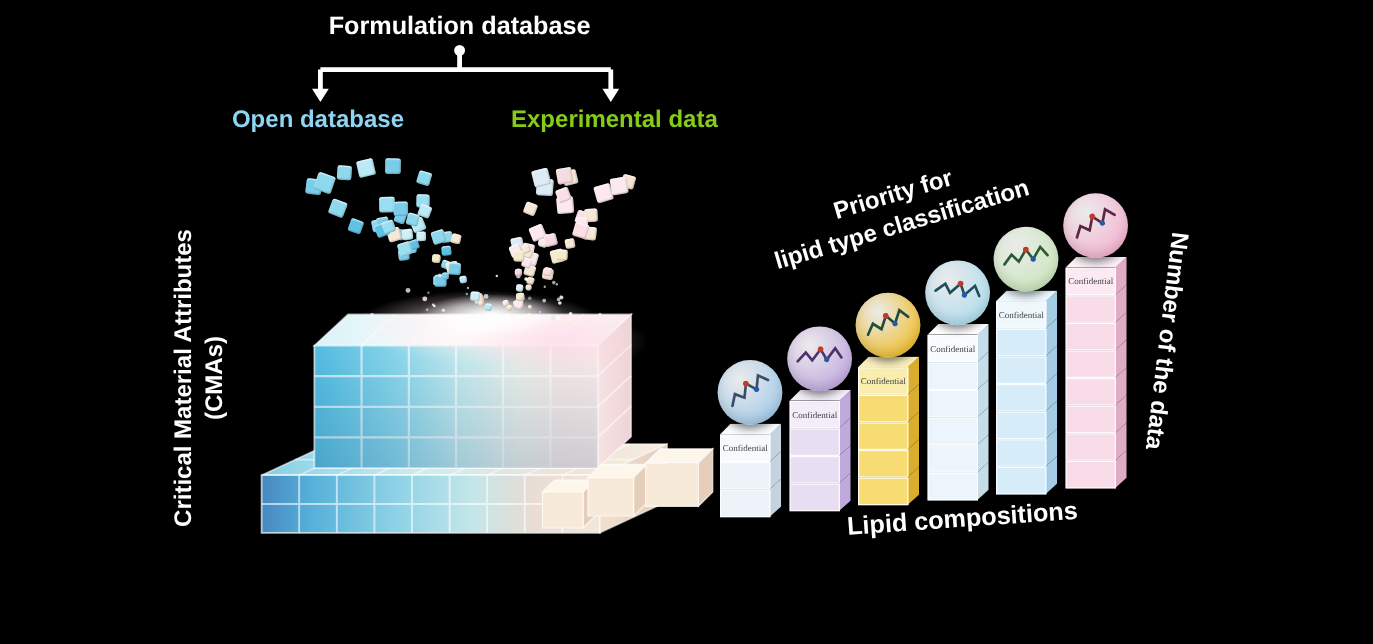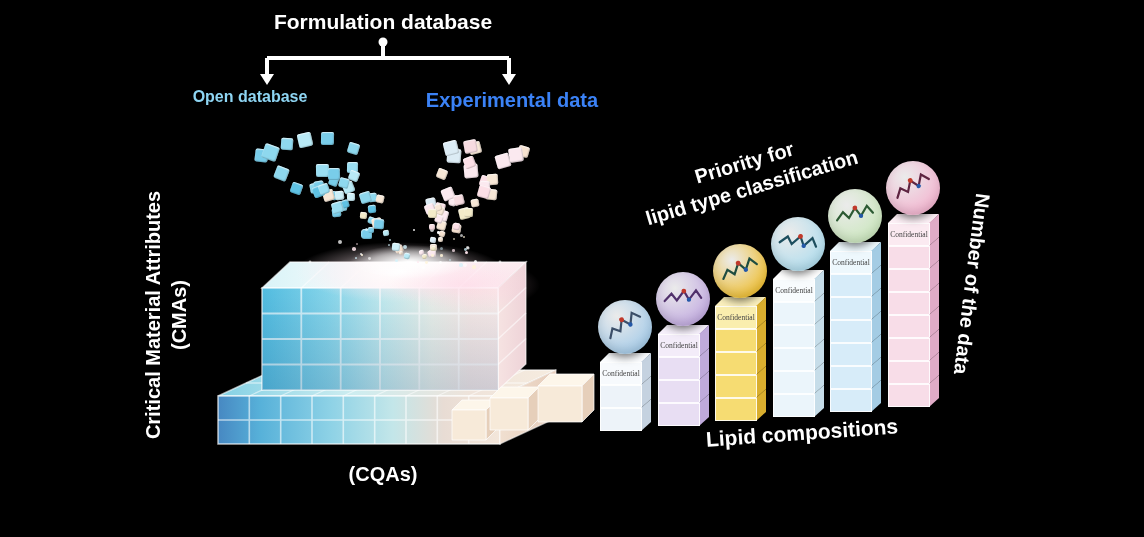--- a/index.html
+++ b/index.html
@@ -4,21 +4,21 @@
 <style>
   html,body{margin:0;padding:0;background:#000;}
   .stage{position:relative;width:1144px;height:537px;background:#000;overflow:hidden;
          font-family:"Liberation Sans",sans-serif;}
   svg{display:block;}
   #scene-svg,#arrow-svg{position:absolute;left:0;top:0;}
   #particles,#bars-layer{position:absolute;left:0;top:0;width:1144px;height:537px;}
   .t{position:absolute;color:#fff;font-weight:700;text-align:center;line-height:1.3;
      text-shadow:0 2px 5px rgba(0,0,0,.9),0 0 2px rgba(0,0,0,.6);}
   #title{left:243px;top:8px;width:280px;font-size:21px;}
-  #open-db{left:141px;top:87px;width:218px;font-size:16px;color:#8ed5f3;text-align:center;}
+  #open-db{left:156px;top:87px;width:218px;font-size:20px;color:#8ed5f3;text-align:center;}
   #exp-data{left:398px;top:87px;width:228px;font-size:20px;color:#fdf0f2;}
   #cma{left:0px;top:288px;width:334px;height:54px;font-size:20px;transform:rotate(-90deg);}
   #cqa{left:233px;top:461px;width:300px;font-size:20px;}
   #priority{left:597px;top:149px;width:302px;font-size:20px;transform:rotate(-16.5deg);}
   #numdata{left:847px;top:271px;width:250px;font-size:20px;transform:rotate(97deg);}
   #lipid-comp{left:668px;top:419px;width:268px;font-size:21px;transform:rotate(-4deg);}
   .pcube{position:absolute;border-radius:2px;
          box-shadow:inset 0 1px 1px rgba(255,255,255,.65),inset -1px -1px 1px rgba(0,0,0,.18);}
   .pdust{position:absolute;border-radius:50%;}
   .bar{position:absolute;}
@@ -472,29 +472,28 @@
         <svg width="44" height="44" viewBox="0 0 44 44" style="transform:rotate(-20deg)">
           <polyline points="4,26 10,18 16,24 22,14 28,22 34,12 40,19" fill="none" stroke="#5e2441" stroke-width="2.2" stroke-linecap="round"></polyline>
           <circle cx="22" cy="14" r="2.4" fill="#c0392b"></circle>
           <circle cx="28" cy="22" r="2.2" fill="#2458a8"></circle>
         </svg>
       </div>
     </div>
 
   <div class="t" id="title">Formulation database</div>
   <div class="t" id="open-db" style="color: rgb(142, 213, 243);">Open database</div>
-  <div class="t" id="exp-data" style="color: #3b82f6;">Experimental data</div>
+  <div class="t" id="exp-data" style="color: #84cc16;">Experimental data</div>
 
   <div class="t" id="cma">
     <div>Critical Material Attributes</div>
     <div>(CMAs)</div>
   </div>
 
   <div class="t" id="cqa">
-    <div>(CQAs)</div>
   </div>
 
   <div class="t" id="priority">
     <div>Priority for</div>
     <div>lipid type classification</div>
   </div>
 
   <div class="t" id="numdata">Number of the data</div>
   <div class="t" id="lipid-comp">Lipid compositions</div>
 

